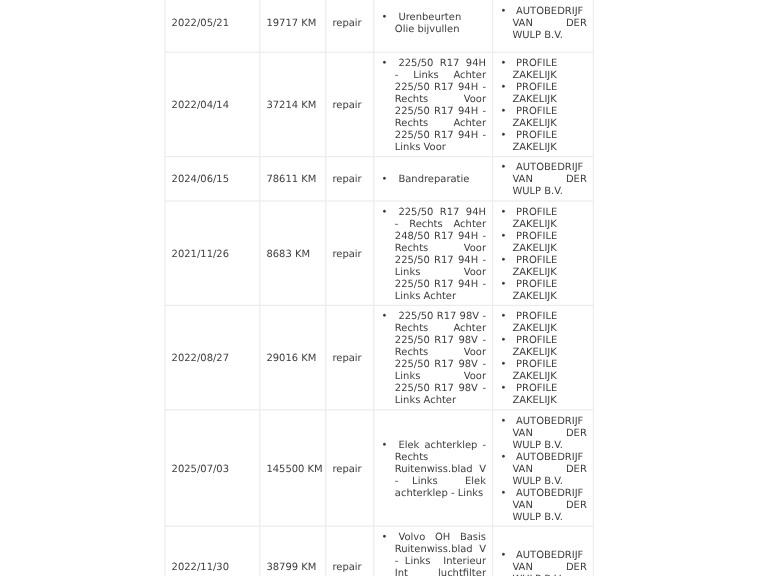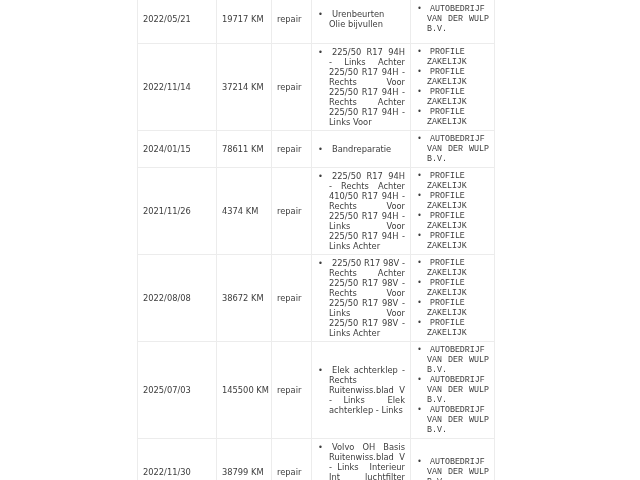--- a/index.html
+++ b/index.html
@@ -53,21 +53,21 @@
     word-break: normal;
   }
   ul.blist li::before {
     content: "\2022";
     position: absolute;
     left: 1px;
     top: 0;
     text-indent: 0;
     color: #3d3d3d;
   }
-  td.c-company ul.blist li { padding-left: 11px; font-family: Liberation Mono, monospace; }
+  td.c-company ul.blist li { padding-left: 11px; }
 </style>
 </head>
 <body>
 
 <div id="viewport">
   <table class="history">
     <colgroup>
       <col style="width:79px">
       <col style="width:55px">
       <col style="width:40px">
@@ -87,79 +87,79 @@
         </td>
         <td class="c-company">
           <ul class="blist">
 
           <li>AUTOBEDRIJF VAN DER WULP B.V.</li>
             </ul>
         </td>
       </tr>
 
       <tr class="row-2">
-        <td class="c-date">2022/11/14</td>
+        <td class="c-date">2022/04/14</td>
         <td class="c-km">37214 KM</td>
         <td class="c-type">repair</td>
         <td class="c-desc">
           <ul class="blist">
             <li>225/50 R17 94H - Links Achter  225/50 R17 94H - Rechts Voor  225/50 R17 94H - Rechts Achter  225/50 R17 94H - Links Voor</li>
           </ul>
         </td>
         <td class="c-company">
           <ul class="blist">
 
           <li>PROFILE ZAKELIJK</li>
               <li>PROFILE ZAKELIJK</li>
               <li>PROFILE ZAKELIJK</li>
               <li>PROFILE ZAKELIJK</li>
             </ul>
         </td>
       </tr>
 
       <tr class="row-3">
-        <td class="c-date">2024/01/15</td>
+        <td class="c-date">2024/06/15</td>
         <td class="c-km">78611 KM</td>
         <td class="c-type">repair</td>
         <td class="c-desc">
           <ul class="blist">
             <li>Bandreparatie</li>
           </ul>
         </td>
         <td class="c-company">
           <ul class="blist">
 
           <li>AUTOBEDRIJF VAN DER WULP B.V.</li>
             </ul>
         </td>
       </tr>
 
       <tr class="row-4">
         <td class="c-date">2021/11/26</td>
-        <td class="c-km">4374 KM</td>
-        <td class="c-type">repair</td>
-        <td class="c-desc">
-          <ul class="blist">
-            <li>225/50 R17 94H - Rechts Achter  410/50 R17 94H - Rechts Voor  225/50 R17 94H - Links Voor  225/50 R17 94H - Links Achter</li>
+        <td class="c-km">8683 KM</td>
+        <td class="c-type">repair</td>
+        <td class="c-desc">
+          <ul class="blist">
+            <li>225/50 R17 94H - Rechts Achter  248/50 R17 94H - Rechts Voor  225/50 R17 94H - Links Voor  225/50 R17 94H - Links Achter</li>
           </ul>
         </td>
         <td class="c-company">
           <ul class="blist">
 
           <li>PROFILE ZAKELIJK</li>
               <li>PROFILE ZAKELIJK</li>
               <li>PROFILE ZAKELIJK</li>
               <li>PROFILE ZAKELIJK</li>
             </ul>
         </td>
       </tr>
 
       <tr class="row-5">
-        <td class="c-date">2022/08/08</td>
-        <td class="c-km">38672 KM</td>
+        <td class="c-date">2022/08/27</td>
+        <td class="c-km">29016 KM</td>
         <td class="c-type">repair</td>
         <td class="c-desc">
           <ul class="blist">
             <li>225/50 R17 98V - Rechts Achter  225/50 R17 98V - Rechts Voor  225/50 R17 98V - Links Voor  225/50 R17 98V - Links Achter</li>
           </ul>
         </td>
         <td class="c-company">
           <ul class="blist">
 
           <li>PROFILE ZAKELIJK</li>

